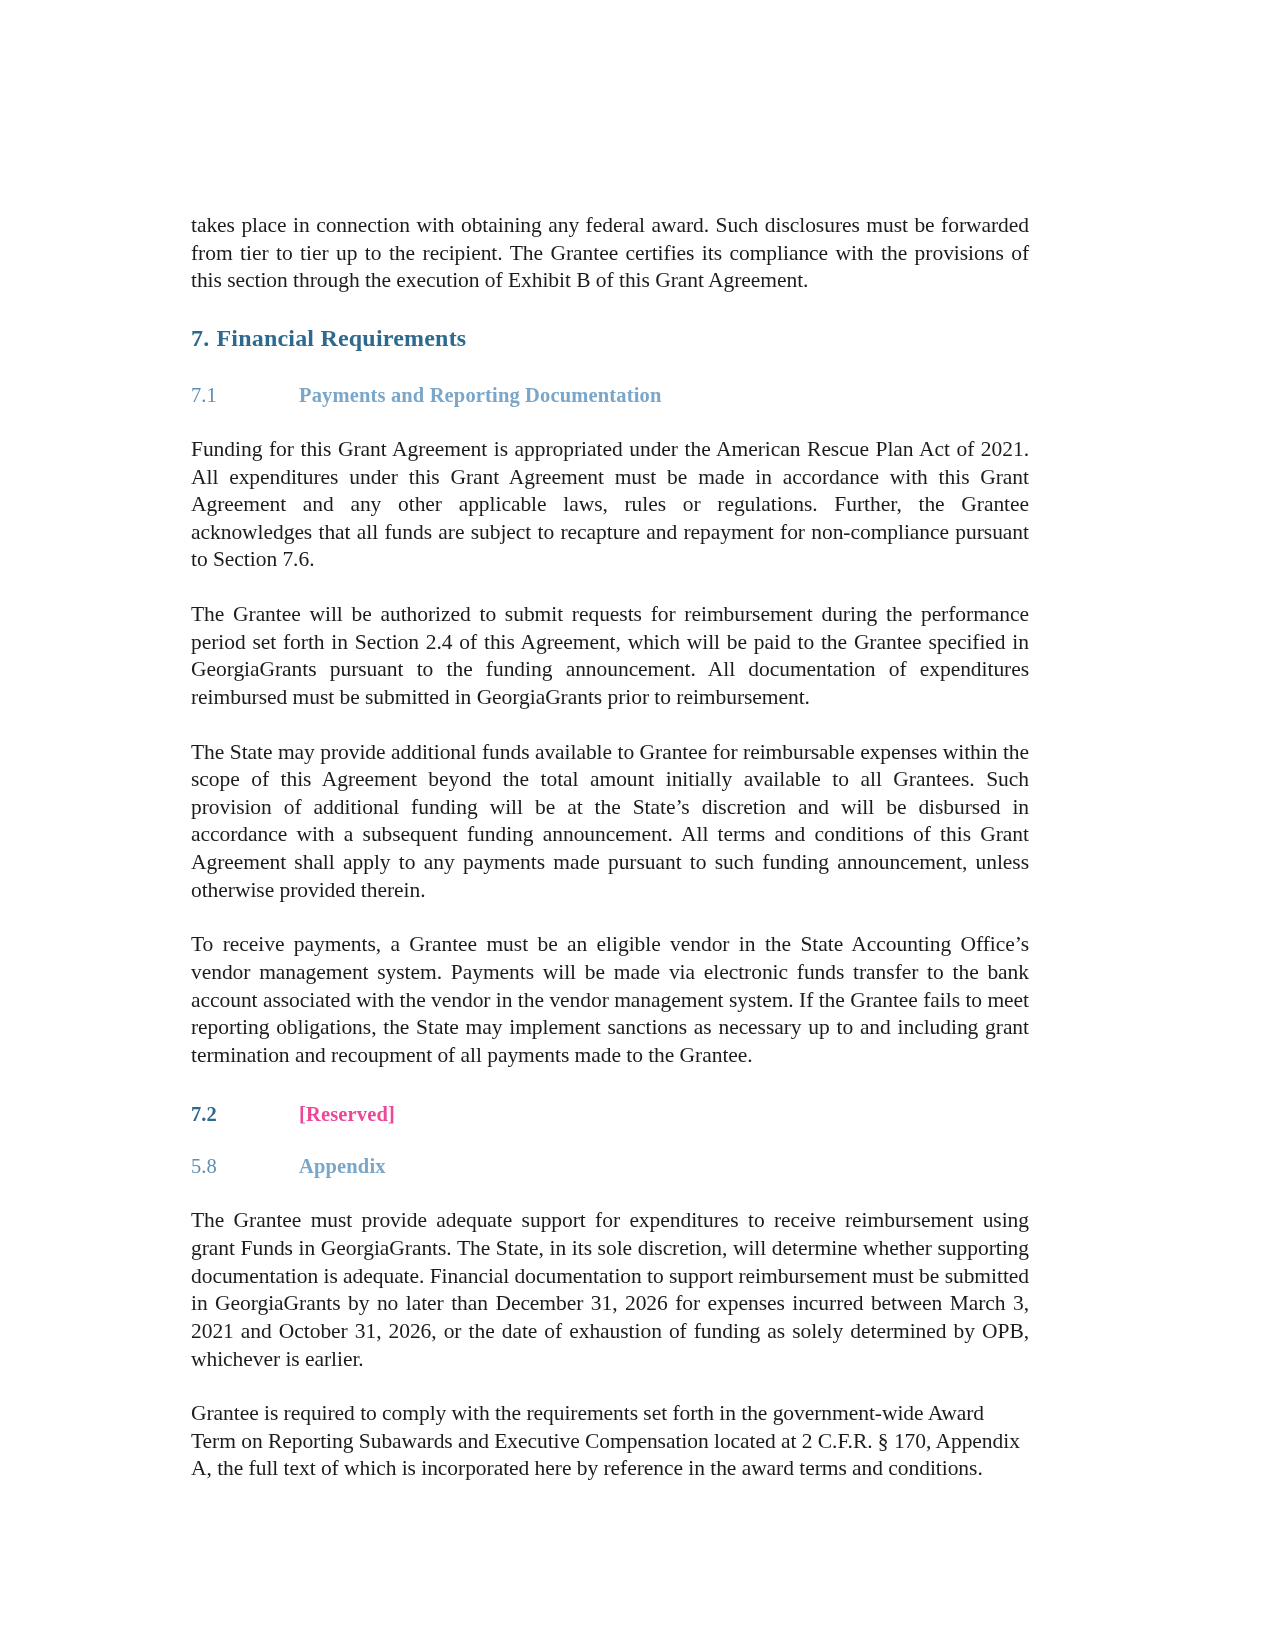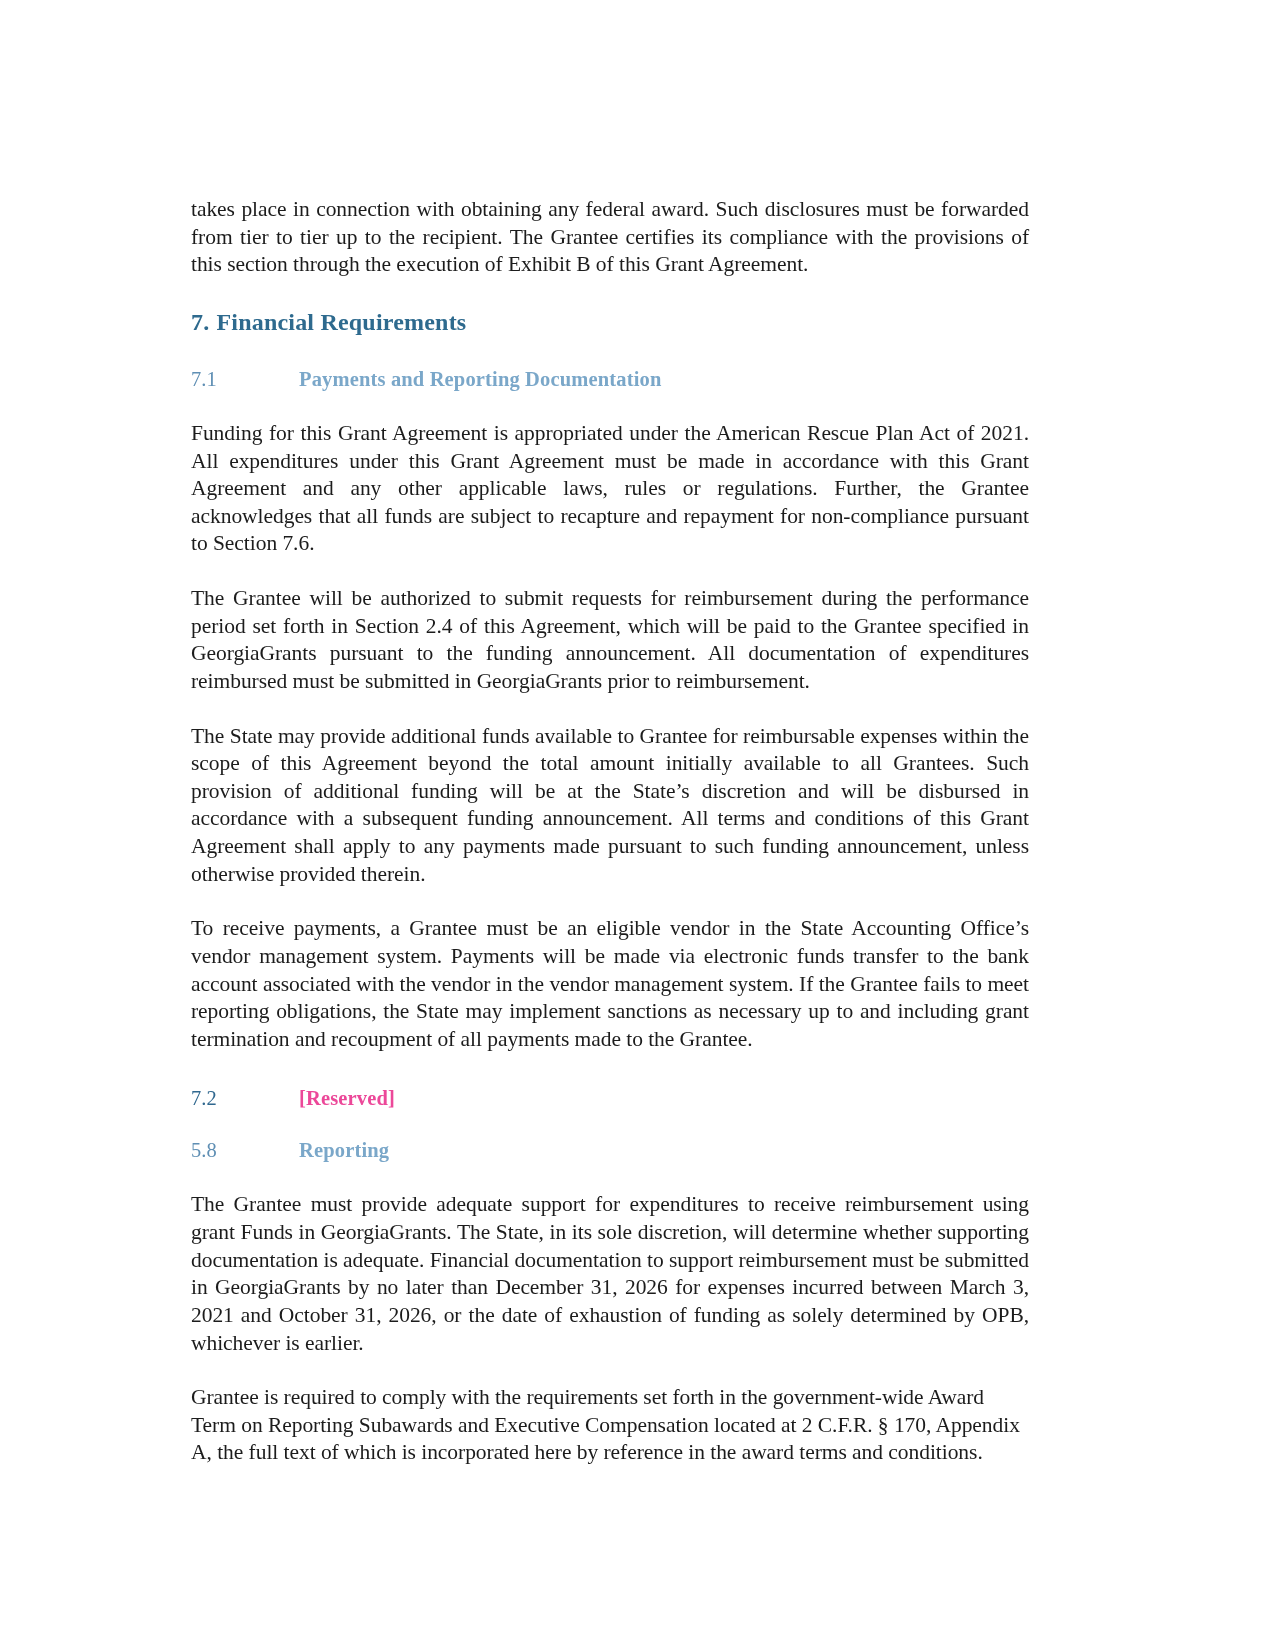--- a/index.html
+++ b/index.html
@@ -9,21 +9,21 @@
     background: #ffffff;
   }
   body {
     font-family: "Liberation Serif", "DejaVu Serif", serif;
     color: #1a1a1a;
   }
   .page {
     position: relative;
     width: 1275px;
     height: 1609px;
-    margin: 0 auto;
+    margin: 16px auto;
     background: #ffffff;
     box-sizing: border-box;
     overflow: hidden;
   }
   .content {
     position: absolute;
     left: 191px;
     top: 196px;
     width: 838px;
   }
@@ -59,21 +59,21 @@
     display: flex;
     align-items: baseline;
     margin: 0 0 29px 0;
     font-size: 20.5px;
     color: #6f9fc4;
     gap: 44px;
   }
   .sub-heading .sub-num {
     width: 64px;
     flex: 0 0 64px;
-    font-weight: normal;
+    font-weight: bold;
     color: #30688f;
   }
   .sub-heading .sub-title {
     color: #ec4899;
     letter-spacing: 0.15px;
   }
   .sub-heading.plain .sub-num { font-weight: normal; color: #5f8fb4; }
   .sub-heading.plain .sub-title { color: #7aa7c9; }
 
   .gap-before { margin-top: 34px; }
@@ -115,21 +115,21 @@
     <p class="para">The State may provide additional funds available to Grantee for reimbursable expenses within the scope of this Agreement beyond the total amount initially available to all Grantees. Such provision of additional funding will be at the State’s discretion and will be disbursed in accordance with a subsequent funding announcement. All terms and conditions of this Grant Agreement shall apply to any payments made pursuant to such funding announcement, unless otherwise provided therein.</p>
     <p class="para">To receive payments, a Grantee must be an eligible vendor in the State Accounting Office’s vendor management system. Payments will be made via electronic funds transfer to the bank account associated with the vendor in the vendor management system. If the Grantee fails to meet reporting obligations, the State may implement sanctions as necessary up to and including grant termination and recoupment of all payments made to the Grantee.</p>
 
     <h3 class="sub-heading gap-before">
       <span class="sub-num">7.2</span>
       <span class="sub-title">[Reserved]</span>
     </h3>
 
     <h3 class="sub-heading plain">
       <span class="sub-num">5.8</span>
-      <span class="sub-title">Reporting</span>
+      <span class="sub-title">Appendix</span>
     </h3>
 
     <p class="para">The Grantee must provide adequate support for expenditures to receive reimbursement using grant Funds in GeorgiaGrants. The State, in its sole discretion, will determine whether supporting documentation is adequate. Financial documentation to support reimbursement must be submitted in GeorgiaGrants by no later than December 31, 2026 for expenses incurred between March 3, 2021 and October 31, 2026, or the date of exhaustion of funding as solely determined by OPB, whichever is earlier.</p>
     <p class="para no-justify">Grantee is required to comply with the requirements set forth in the government-wide Award Term on Reporting Subawards and Executive Compensation located at 2 C.F.R. § 170, Appendix A, the full text of which is incorporated here by reference in the award terms and conditions.</p>
 
   </div>
 
 
 </div>
 

